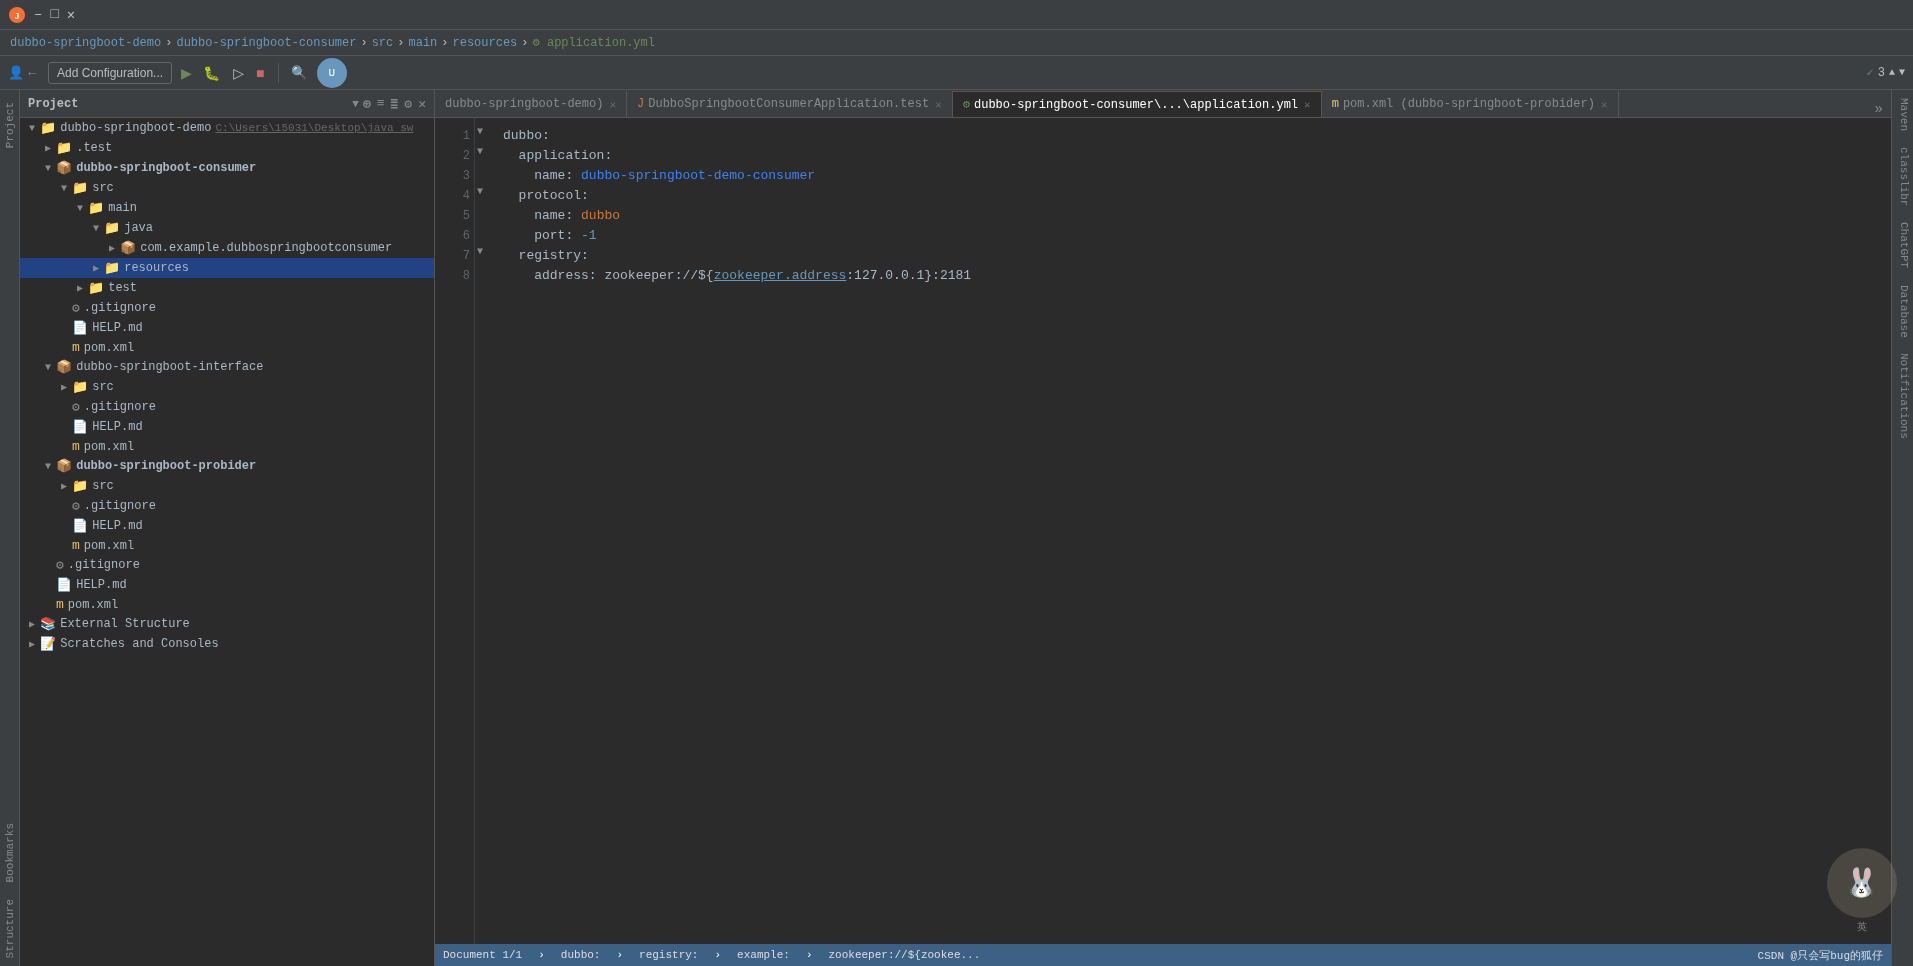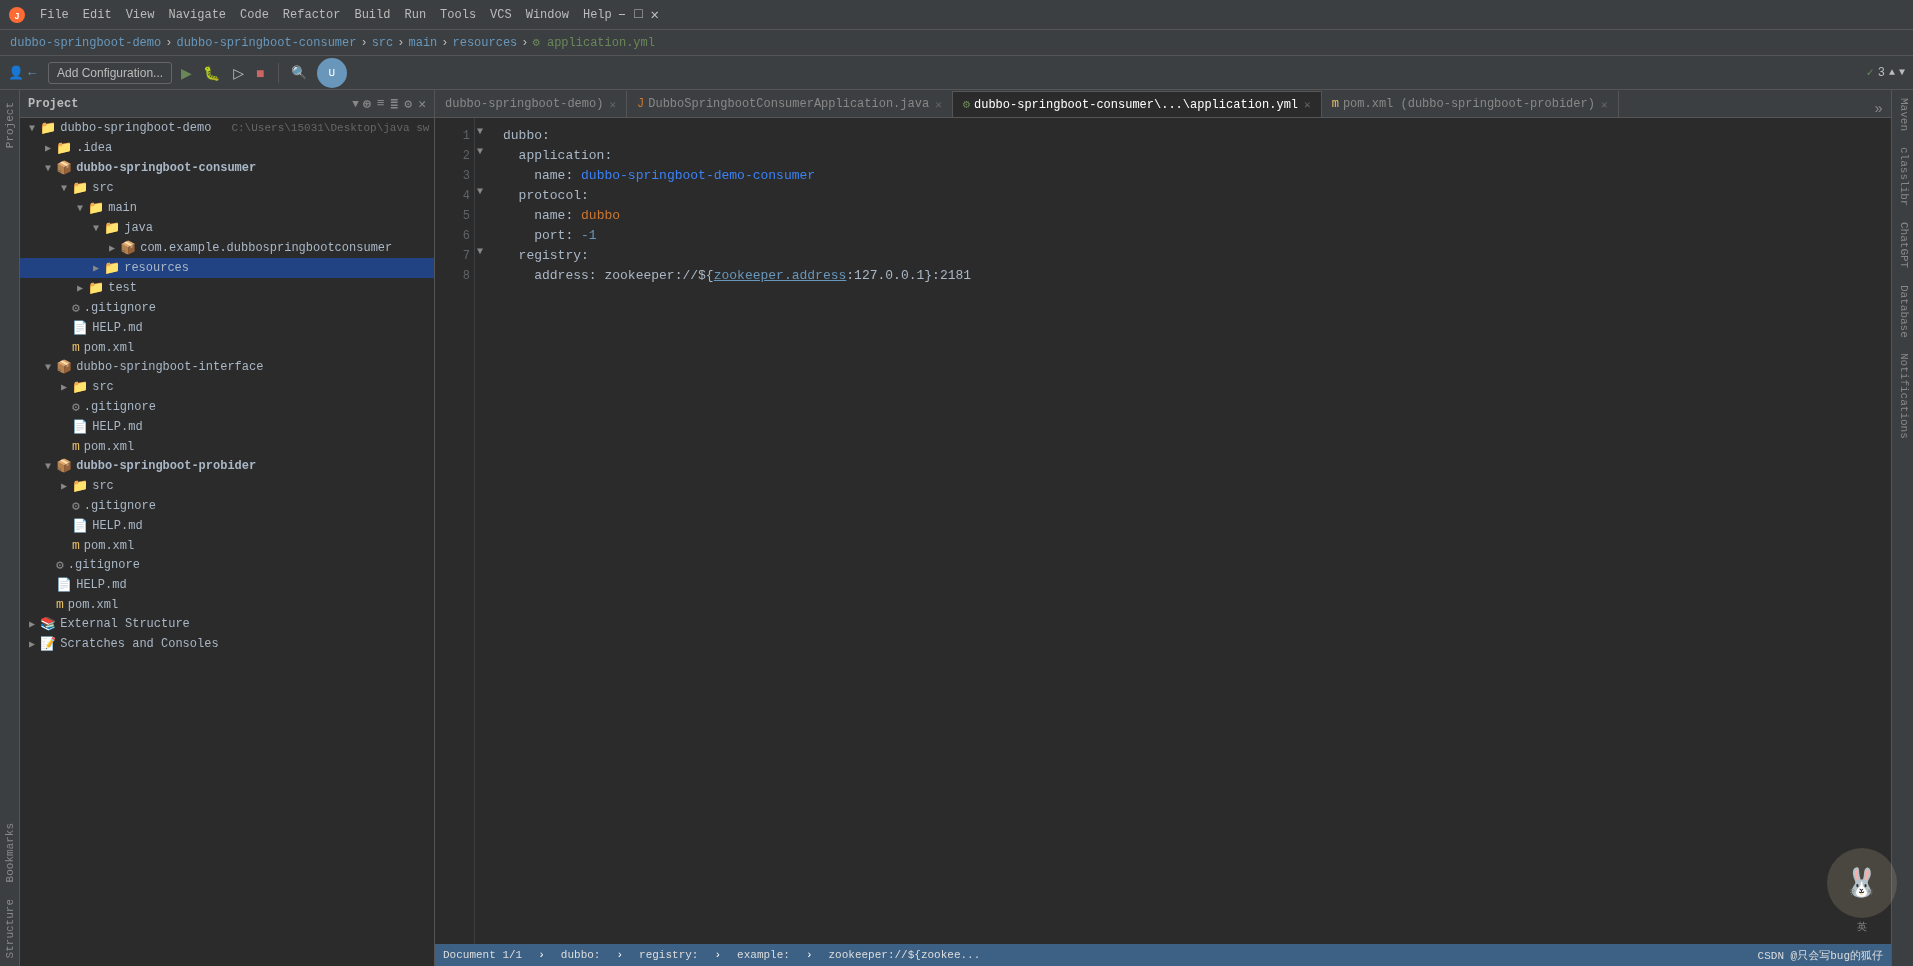--- a/index.html
+++ b/index.html
@@ -305,34 +305,20 @@
   </style>
 </head>
 <body>
 
 <div class="title-bar">
   <div class="title-bar-logo">
     <svg width="18" height="18" viewBox="0 0 18 18">
       <circle cx="9" cy="9" r="8" fill="#ff6b35"></circle>
       <text x="9" y="13" text-anchor="middle" fill="white" font-size="9" font-weight="bold">J</text>
     </svg>
-  </div>
-  <div class="title-bar-menus">
-    <span>File</span>
-    <span>Edit</span>
-    <span>View</span>
-    <span>Navigate</span>
-    <span>Code</span>
-    <span>Refactor</span>
-    <span>Build</span>
-    <span>Run</span>
-    <span>Tools</span>
-    <span>VCS</span>
-    <span>Window</span>
-    <span>Help</span>
   </div>
   <div class="title-bar-controls">
     <span>–</span>
     <span>□</span>
     <span>✕</span>
   </div>
 </div>
 
 <div class="breadcrumb-bar">
   <span class="bc-item">dubbo-springboot-demo</span>
@@ -391,27 +377,27 @@
         <span>⚙</span>
         <span>✕</span>
       </div>
     </div>
     <div class="tree-area">
 
       <div class="tree-item" style="padding-left:4px;">
         <span class="tree-arrow">▼</span>
         <span class="tree-icon folder-icon">📁</span>
         <span class="tree-label">dubbo-springboot-demo</span>
-        <span style="color:#666;font-size:11px;margin-left:20px;">C:\Users\15031\Desktop\java sw</span>
+        <span style="color:#666;font-size:11px;margin-left:4px;text-decoration:underline;">C:\Users\15031\Desktop\java sw</span>
       </div>
 
       <div class="tree-item" style="padding-left:20px;">
         <span class="tree-arrow">▶</span>
         <span class="tree-icon folder-icon">📁</span>
-        <span class="tree-label">.idea</span>
+        <span class="tree-label">.test</span>
       </div>
 
       <div class="tree-item" style="padding-left:20px;">
         <span class="tree-arrow">▼</span>
         <span class="tree-icon" style="color:#6897bb;">📦</span>
         <span class="tree-label" style="font-weight:bold;">dubbo-springboot-consumer</span>
       </div>
 
       <div class="tree-item" style="padding-left:36px;">
         <span class="tree-arrow">▼</span>
@@ -552,21 +538,21 @@
 
   <div class="editor-area">
 
     <div class="tabs-bar">
       <div class="tab">
         <span>dubbo-springboot-demo)</span>
         <span class="tab-close">✕</span>
       </div>
       <div class="tab">
         <span style="color:#cc7832;margin-right:4px;">J</span>
-        <span>DubboSpringbootConsumerApplication.java</span>
+        <span>DubboSpringbootConsumerApplication.test</span>
         <span class="tab-close">✕</span>
       </div>
       <div class="tab active">
         <span style="color:#6a8759;margin-right:4px;">⚙</span>
         <span>dubbo-springboot-consumer\...\application.yml</span>
         <span class="tab-close">✕</span>
       </div>
       <div class="tab">
         <span style="color:#e8bf6a;margin-right:4px;">m</span>
         <span>pom.xml (dubbo-springboot-probider)</span>

